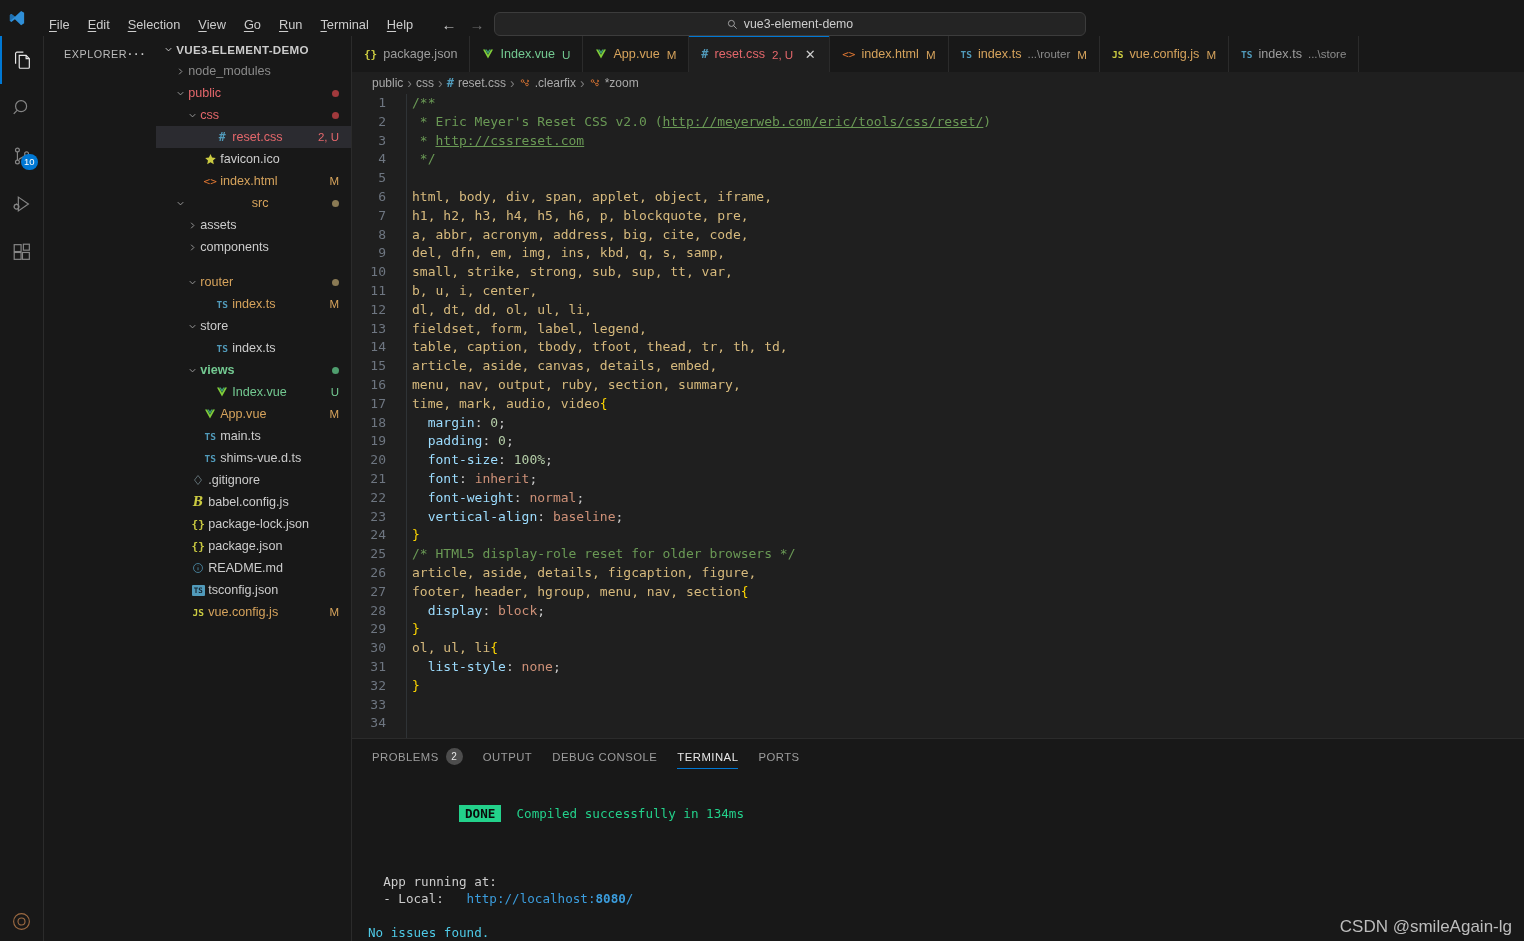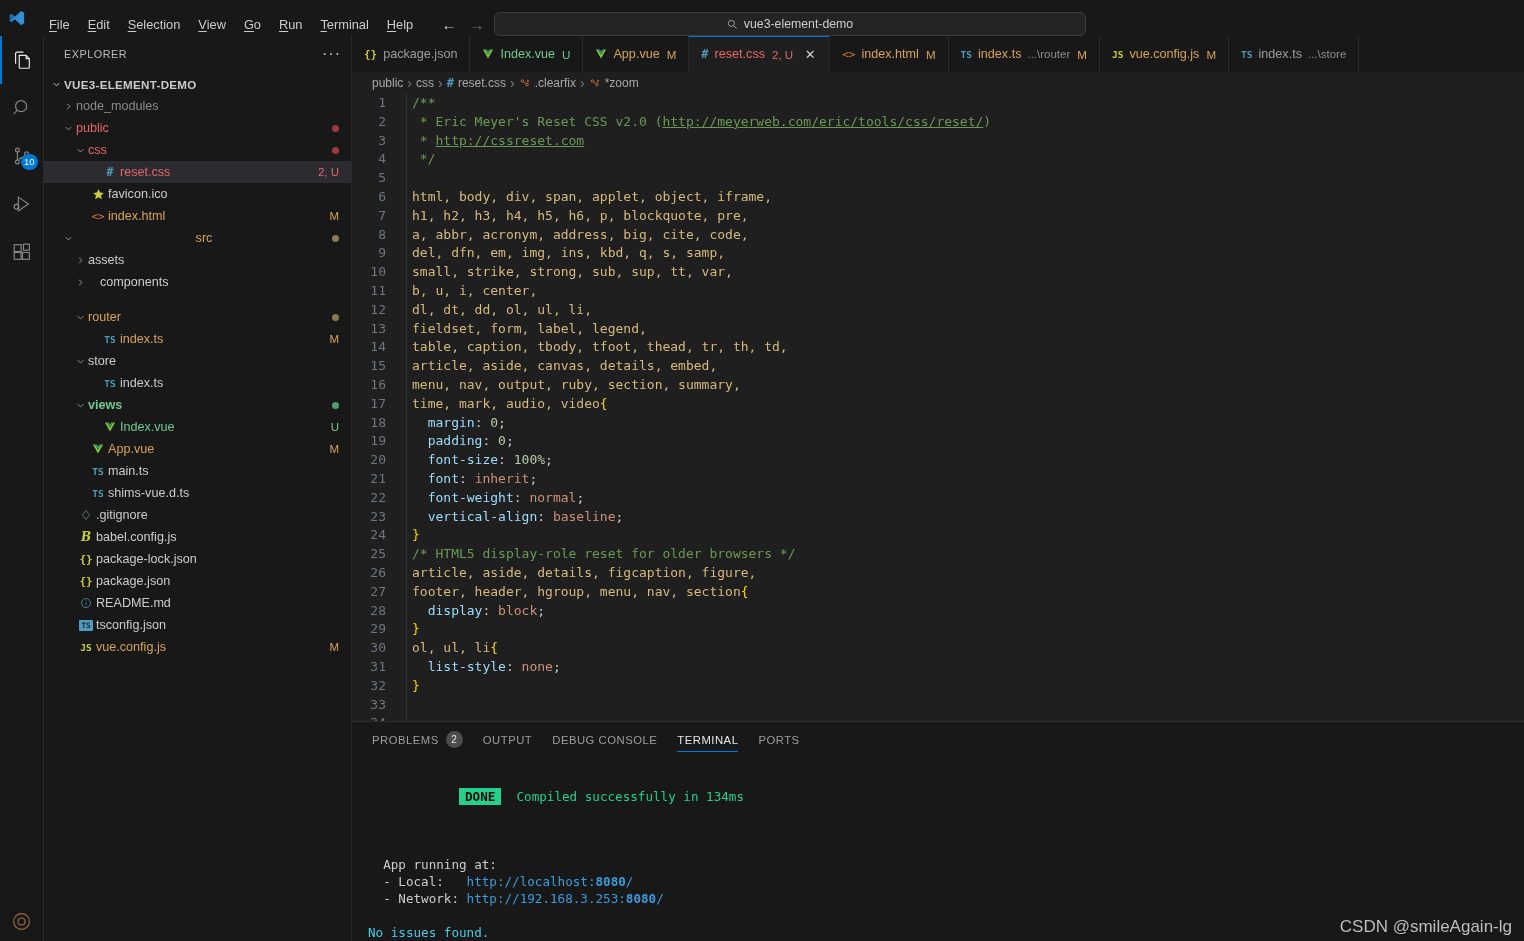--- a/index.html
+++ b/index.html
@@ -56,21 +56,21 @@
   }
   .act-spacer { flex: 1 1 auto; }
   .act-badge {
     position: absolute; right: 6px; bottom: 10px;
     background: #0078d4; color: #fff; border-radius: 9px;
     min-width: 16px; height: 16px; font-size: 9.5px; line-height:16px;
     text-align:center; padding: 0 3px; font-family:"Liberation Sans",sans-serif;
   }
 
   
-  .sidebar { width: 308px; flex: 0 0 308px; background: #181818; display:flex; flex-direction:column; border-right:1px solid #2b2b2b; }
+  .sidebar { width: 308px; flex: 0 0 308px; background: #181818; display:flex; flex-direction:row; border-right:1px solid #2b2b2b; }
   .sidebar-head {
     height: 35px; display:flex; align-items:center; justify-content:space-between;
     padding: 0 10px 0 20px; font-size: 10.8px; letter-spacing: .55px; color:#bbbbbb;
   }
   .sb-dots { color:#cccccc; font-size: 16px; letter-spacing: 1px; line-height:10px; }
   .tree { flex:1 1 auto; overflow:hidden; padding-top: 2px; font-size: 12.6px; }
   .row {
     height: 22px; display:flex; align-items:center; position: relative;
     padding-right: 12px; white-space: nowrap;
   }
@@ -317,21 +317,21 @@
               <span class="dot" style="background: rgb(138, 122, 84);"></span>
             </div>
             <div class="row" style="padding-left: 28px;">
               <span class="tw">
                 <svg width="11" height="11" viewBox="0 0 16 16" fill="none" stroke="#9a9a9a" stroke-width="1.4">
                   <path d="M6 4l4 4-4 4"></path>
                 </svg>
               </span>
               <span class="lbl" style="color: rgb(204, 204, 204);">assets</span>
             </div>
-            <div class="row" style="padding-left: 28px; gap: 12px;">
+            <div class="row" style="padding-left: 28px;">
               <span class="tw">
                 <svg width="11" height="11" viewBox="0 0 16 16" fill="none" stroke="#9a9a9a" stroke-width="1.4">
                   <path d="M6 4l4 4-4 4"></path>
                 </svg>
               </span>
               <span class="lbl" style="color: rgb(204, 204, 204);">components</span>
             </div>
             <div class="row" style="padding-left: 28px; margin-top: 13px;">
               <span class="tw">
                 <svg width="11" height="11" viewBox="0 0 16 16" fill="none" stroke="#9a9a9a" stroke-width="1.4">
@@ -676,21 +676,20 @@
             </div>
           </div>
         <div class="terminal">
           <div class="t-line">
             <span class="done-chip">DONE</span><span class="t-green">  </span><span class="t-green">Compiled successfully in 134ms</span>
           </div>
           <div class="t-line">&nbsp;</div>
           <div class="t-line">&nbsp;</div>
           <div class="t-line">  App running at:</div>
           <div class="t-line"><span>  - Local:   </span><span class="t-blue-link">http://localhost:</span><span class="t-blue-link t-bold">8080</span><span class="t-blue-link">/</span></div>
-          <div class="t-line"><span>  - Network: </span><span class="t-blue-link">http://192.168.3.253:</span><span class="t-blue-link t-bold">8080</span><span class="t-blue-link">/</span></div>
           <div class="t-line">&nbsp;</div>
           <div class="t-line t-cyan">No issues found.</div>
           <div class="watermark">CSDN @smileAgain-lg</div>
         </div>
       </div>
     </div>
   </div>
 </div>
 
 </body></html>

